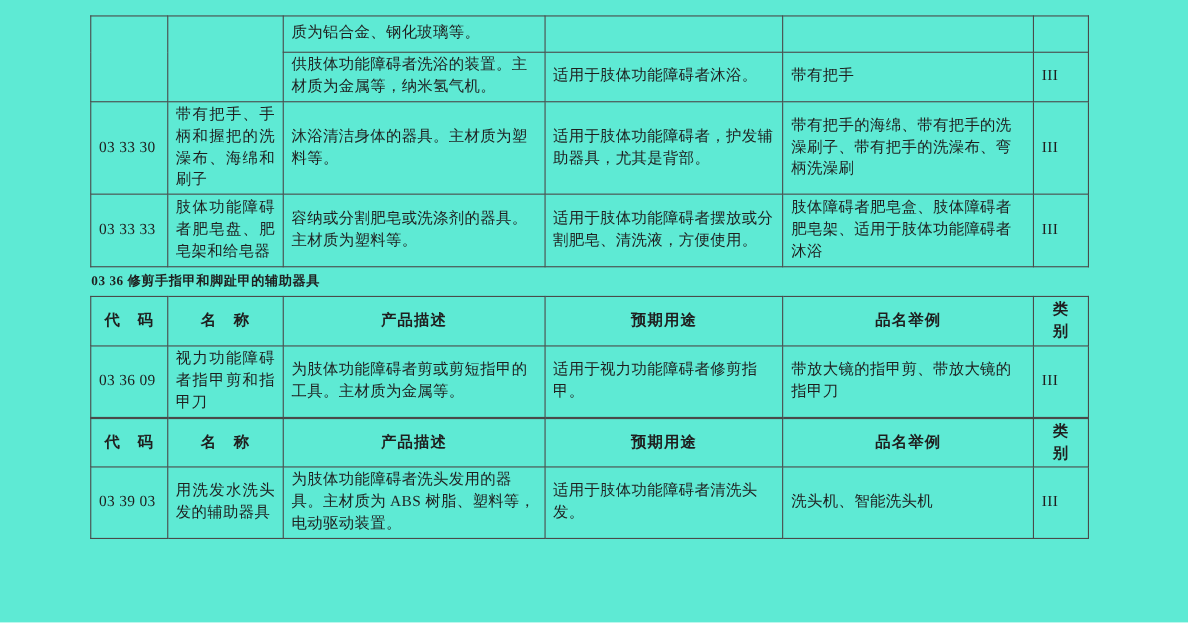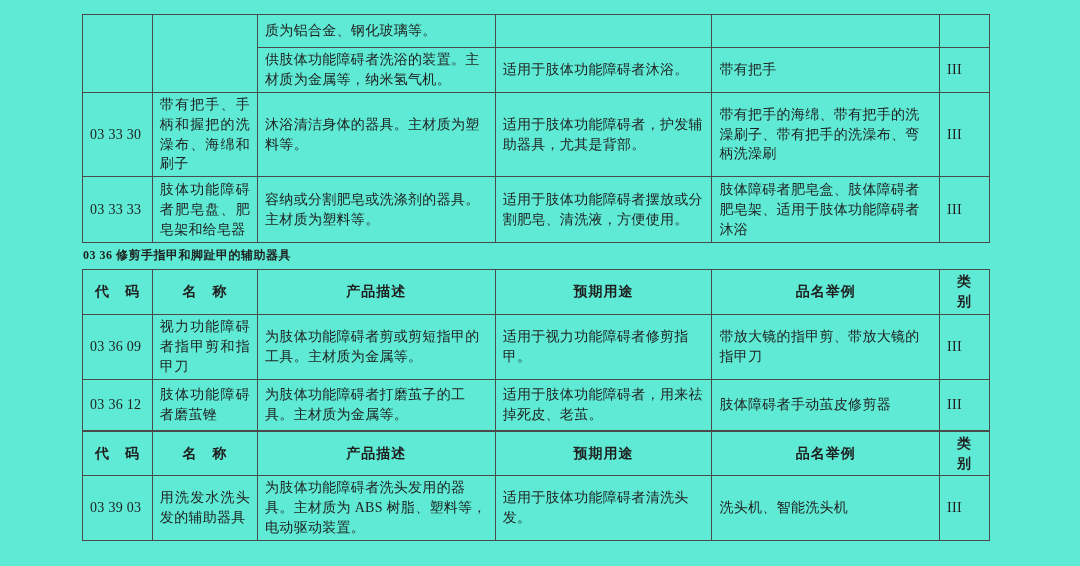--- a/index.html
+++ b/index.html
@@ -91,28 +91,20 @@
         <td>类　别</td>
       </tr>
       <tr class="r-e">
         <td class="c-code">03 36 09</td>
         <td class="c-name">视力功能障碍者指甲剪和指甲刀</td>
         <td class="c-desc">为肢体功能障碍者剪或剪短指甲的工具。主材质为金属等。</td>
         <td class="c-use">适用于视力功能障碍者修剪指甲。</td>
         <td class="c-ex">带放大镜的指甲剪、带放大镜的指甲刀</td>
         <td class="c-cls">III</td>
       </tr>
-      <tr class="r-f">
-        <td class="c-code">03 36 12</td>
-        <td class="c-name">肢体功能障碍者磨茧锉</td>
-        <td class="c-desc">为肢体功能障碍者打磨茧子的工具。主材质为金属等。</td>
-        <td class="c-use">适用于肢体功能障碍者，用来祛掉死皮、老茧。</td>
-        <td class="c-ex">肢体障碍者手动茧皮修剪器</td>
-        <td class="c-cls">III</td>
-      </tr>
     </tbody>
   </table>
 
   <table class="grid">
     <colgroup>
       <col style="width:7.7%">
         <col style="width:11.6%">
         <col style="width:26.2%">
       <col style="width:23.9%">
         <col style="width:25.1%">

